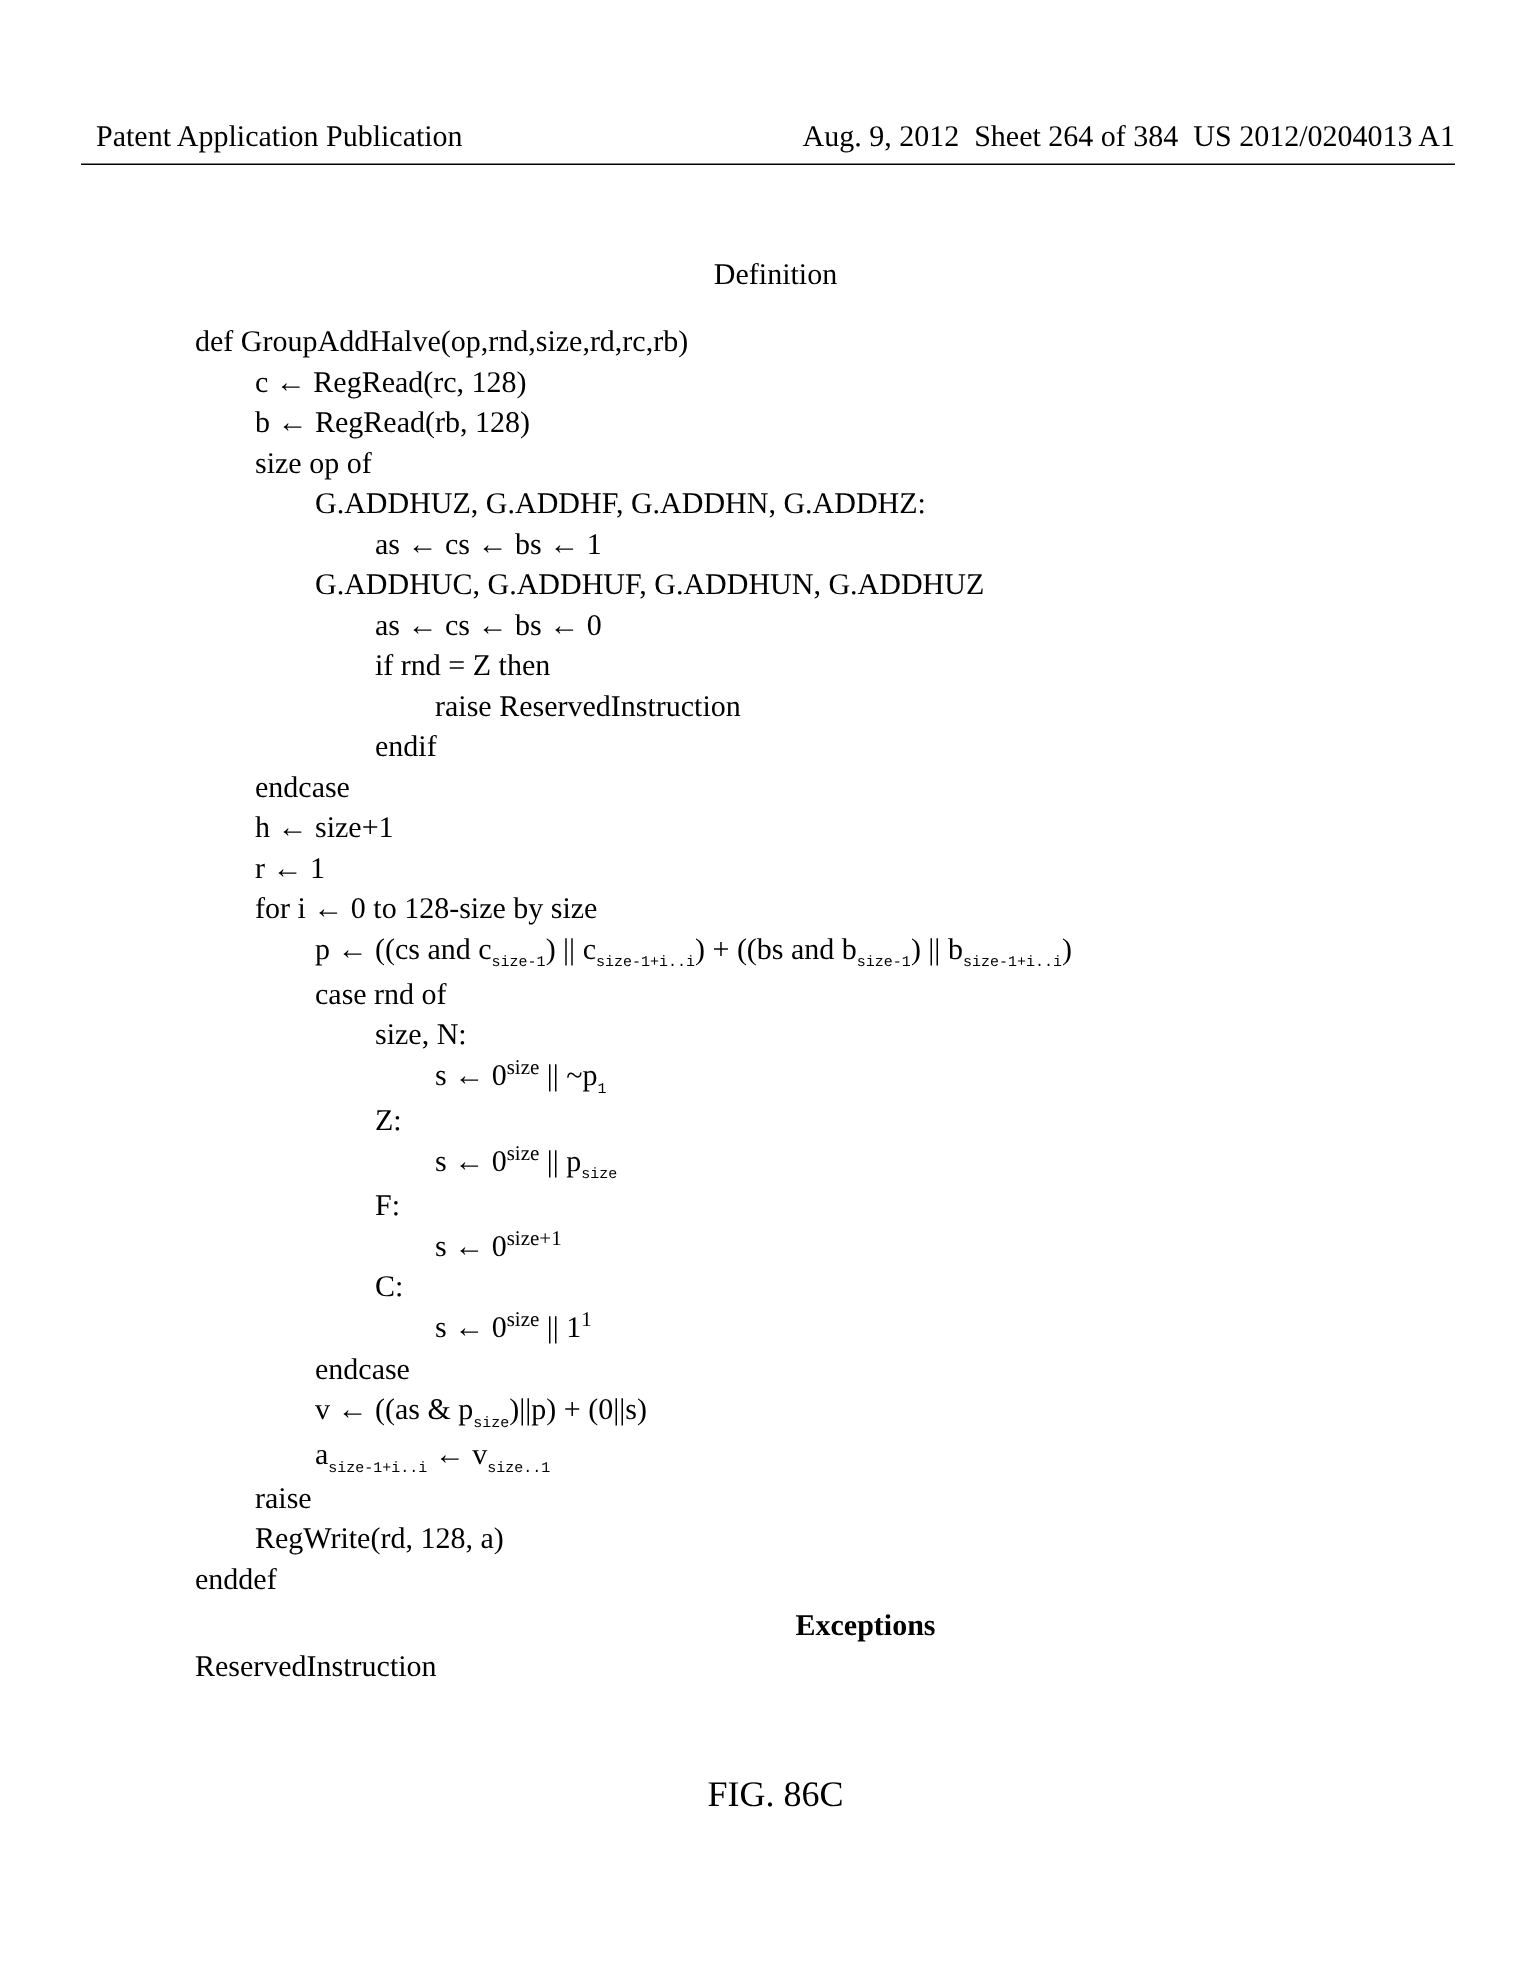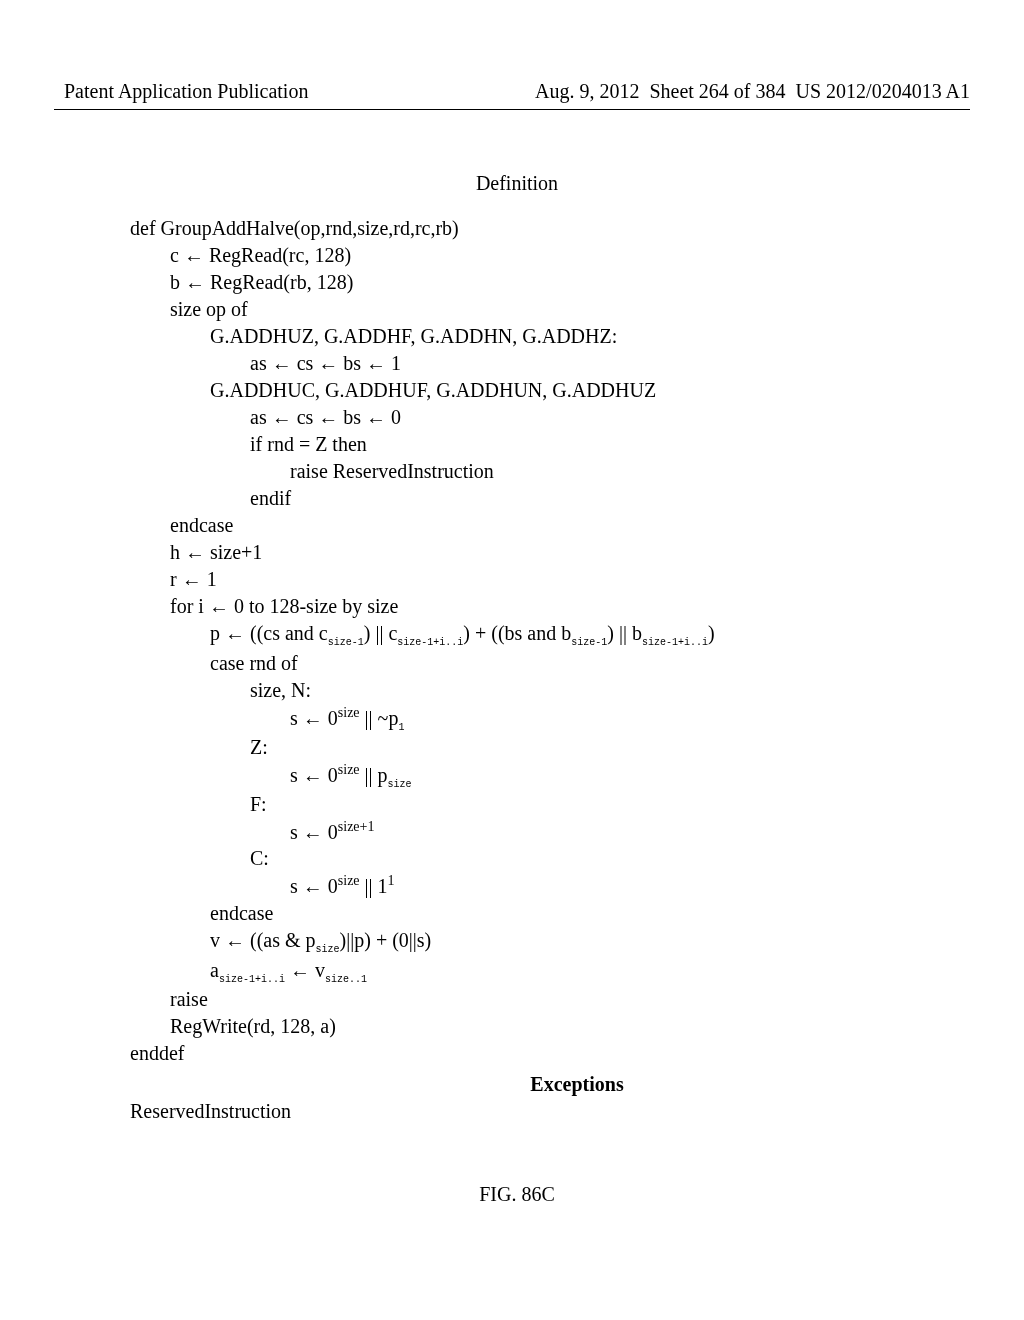--- a/index.html
+++ b/index.html
@@ -42,21 +42,21 @@
   }
   .exceptions-title {
     text-align: center;
     font-weight: bold;
     font-size: 20px;
     margin-top: 4px;
     padding-left: 120px;
   }
   .fig {
     text-align: center;
-    font-size: 20px;
+    font-size: 24px;
     margin-top: 56px;
   }
   sub { font-size: 10px; vertical-align: sub; font-family: Liberation Mono, monospace; }
   sup { font-size: 14px; vertical-align: super; }
 </style>
 </head>
 <body>
 
 <div class="header">
   <span>Patent Application Publication</span>

